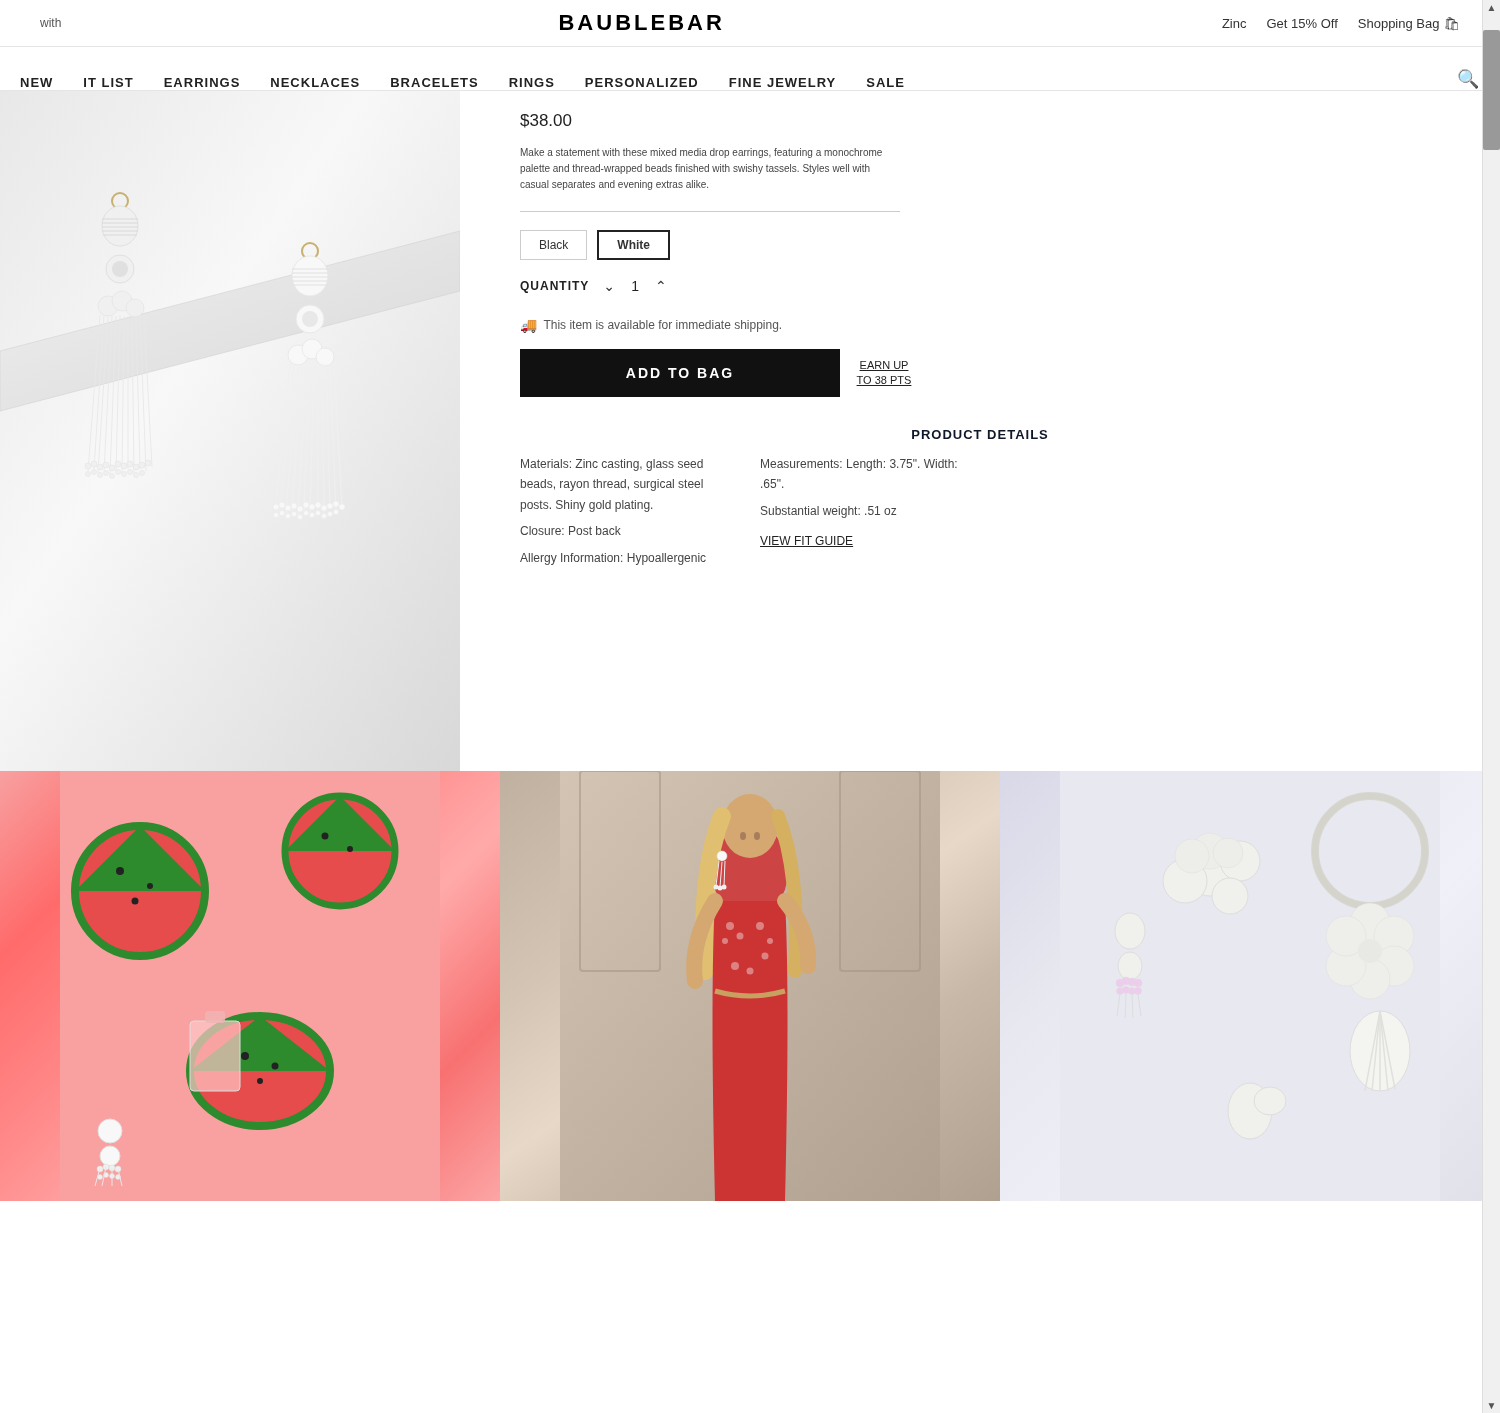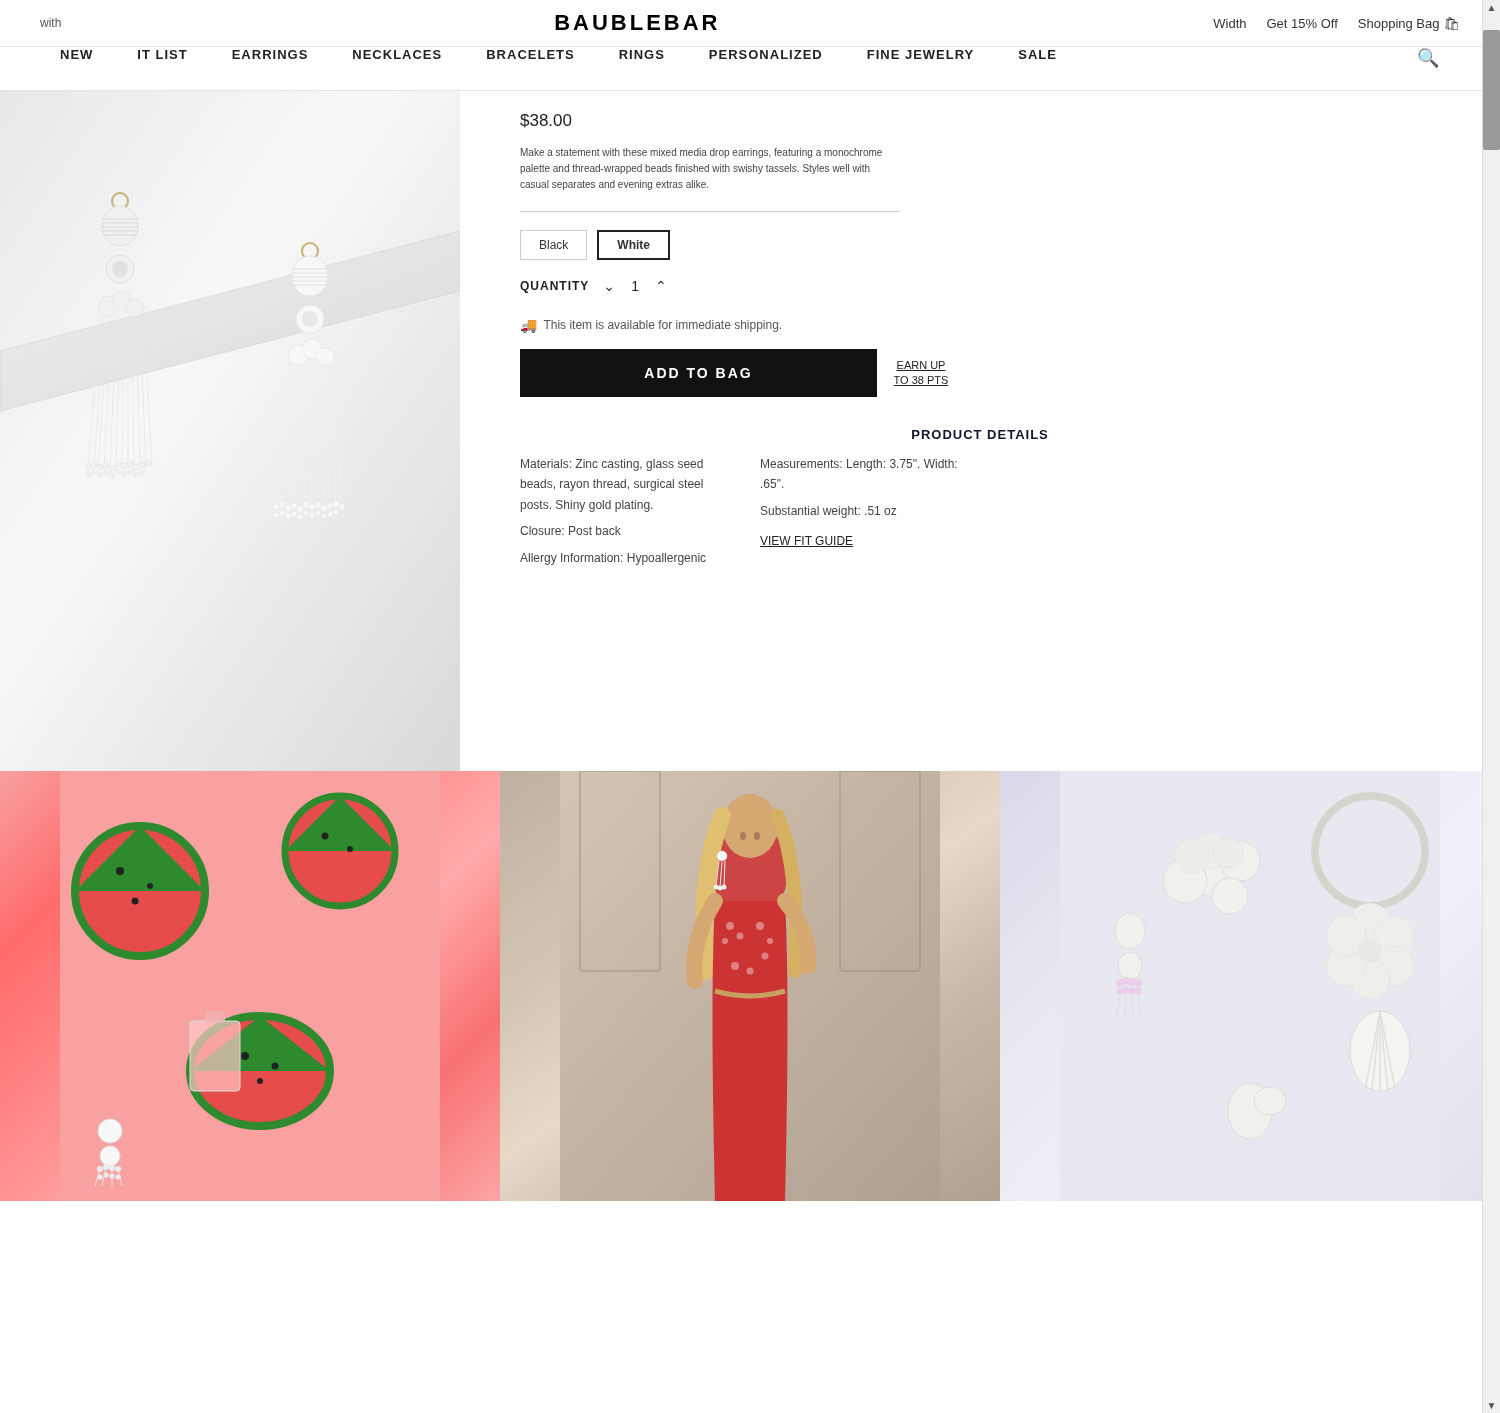--- a/index.html
+++ b/index.html
@@ -15,24 +15,24 @@
     }
     .top-bar-left { font-size: 12px; color: #555; }
     .logo { font-size: 22px; font-weight: bold; letter-spacing: 3px; color: #000; }
     .top-bar-right { display: flex; gap: 20px; align-items: center; font-size: 13px; color: #333; }
     .top-bar-right a { text-decoration: none; color: #333; }
     .top-bar-right .shopping-bag { display: flex; align-items: center; gap: 4px; text-align: center; }
 
     
     .nav {
       display: flex;
-      align-items: flex-start;
-      padding: 0 60px;
+      align-items: flex-end;
+      padding: 0 20px;
       border-bottom: 1px solid #e5e5e5;
-      gap: 44px;
+      gap: 30px;
       height: 44px;
     }
     .nav-item {
       font-size: 13px;
       font-weight: bold;
       letter-spacing: 1px;
       color: #222;
       cursor: pointer;
       text-decoration: none;
       white-space: nowrap;
@@ -108,21 +108,21 @@
 
     .shipping-note { display: flex; align-items: center; gap: 6px; font-size: 12px; color: #555; margin-bottom: 16px; }
     .shipping-icon { font-size: 14px; }
 
     .add-to-bag-row { display: flex; align-items: center; gap: 14px; margin-bottom: 30px; }
     .add-to-bag-btn {
       background: #111;
       color: #fff;
       border: none;
       padding: 16px 0;
-      width: 357px;
+      width: 320px;
       font-size: 14px;
       letter-spacing: 2px;
       cursor: pointer;
       font-weight: bold;
     }
     .earn-pts {
       font-size: 11px;
       color: #222;
       text-decoration: underline;
       max-width: 60px;
@@ -194,21 +194,21 @@
     .scrollbar-arrow.top { top: 2px; }
     .scrollbar-arrow.bottom { bottom: 2px; }
   </style>
 </head>
 <body>
 
 <div class="top-bar">
   <div class="top-bar-left">with</div>
   <div class="logo">BAUBLEBAR</div>
   <div class="top-bar-right">
-    <a>Width</a>
+    <a>Zinc</a>
     <a>Get 15% Off</a>
     <div class="shopping-bag">
       <span>Shopping Bag</span>
       <span>🛍</span>
     </div>
   </div>
 </div>
 
 <nav class="nav">
   <a class="nav-item">NEW</a>

